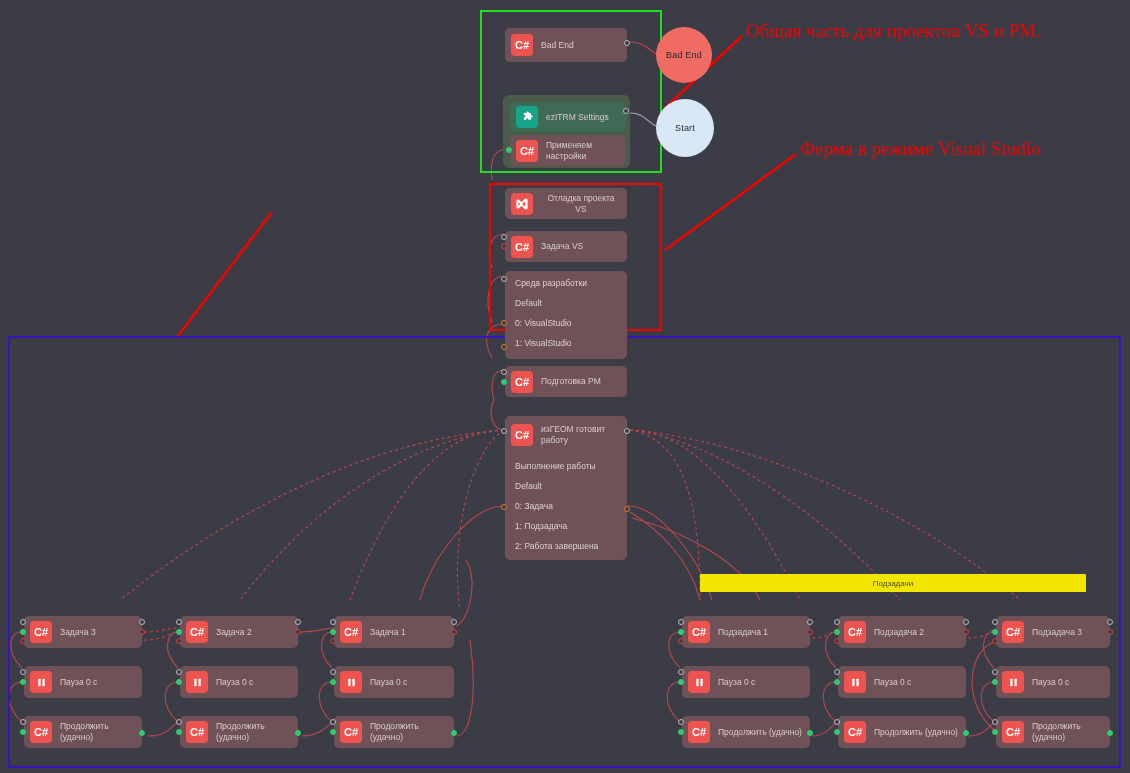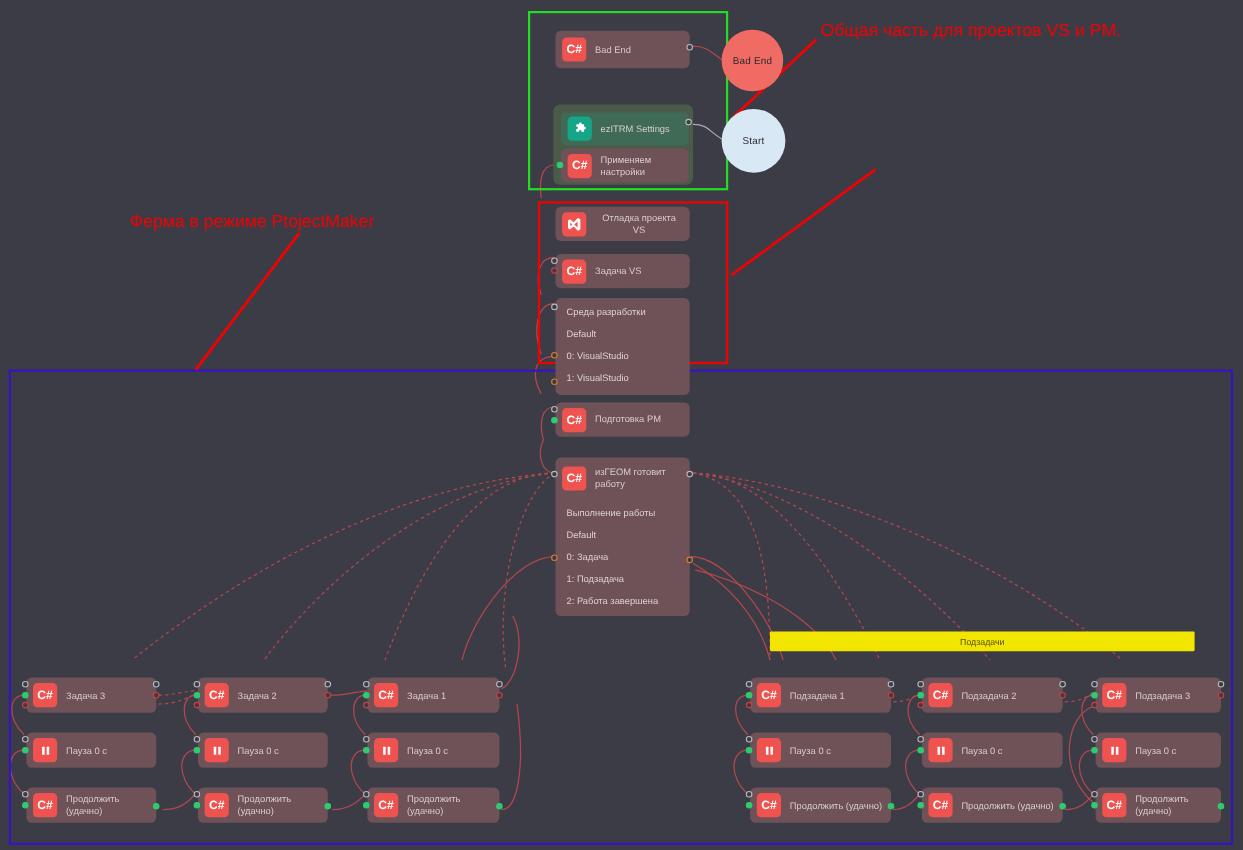--- a/index.html
+++ b/index.html
@@ -17,22 +17,22 @@
   
   #wires { position: absolute; left:0; top:0; width:1130px; height:773px; pointer-events:none; }
 
   
   .region { position: absolute; border-style: solid; pointer-events:none; }
 
   
   .annot {
     position: absolute;
     color: #f40000;
-    font-size: 16px;
-    font-family: Liberation Sans, sans-serif;
+    font-size: 19px;
+    font-family: Liberation Serif, serif;
     white-space: nowrap;
   }
 
   
   .circ {
     position: absolute;
     border-radius: 50%;
     display: flex; align-items: center; justify-content: center;
     color: #2b2b33;
     font-size: 9px;
@@ -177,21 +177,21 @@
   <div class="region" style="left:489px;top:183px;width:173px;height:148px;border:2px solid #f40000;"></div>
   <div class="region" style="left:8px;top:336px;width:1113px;height:432px;border:2px solid #3813c2;"></div>
 
   <svg style="position:absolute;left:0;top:0;width:1130px;height:773px;pointer-events:none;">
     <line x1="742" y1="36" x2="665" y2="108" stroke="#f40000" stroke-width="2.5"></line>
     <line x1="796" y1="154" x2="665" y2="250" stroke="#f40000" stroke-width="2.5"></line>
     <line x1="272" y1="212" x2="178" y2="336" stroke="#f40000" stroke-width="2.5"></line>
   </svg>
 
   <div class="annot" style="left:746px;top:20px;">Общая часть для проектов VS и PM.</div>
-  <div class="annot" style="left:118px;top:193px;">Ферма в режиме PtojectMaker</div>
+  <div class="annot" style="left:800px;top:138px;">Ферма в режиме Visual Studio</div>
 
   <div class="circ" style="left:656px;top:27px;width:56px;height:56px;background:#ef6b63;">
     <span>Bad End</span>
   </div>
   <div class="circ" style="left:656px;top:99px;width:58px;height:58px;background:#d8e8f4;">
     <span>Start</span>
   </div>
 
   <div class="node" style="left:505px;top:28px;width:122px;height:34px;">
     <div class="node-hdr" style="height:34px;">

